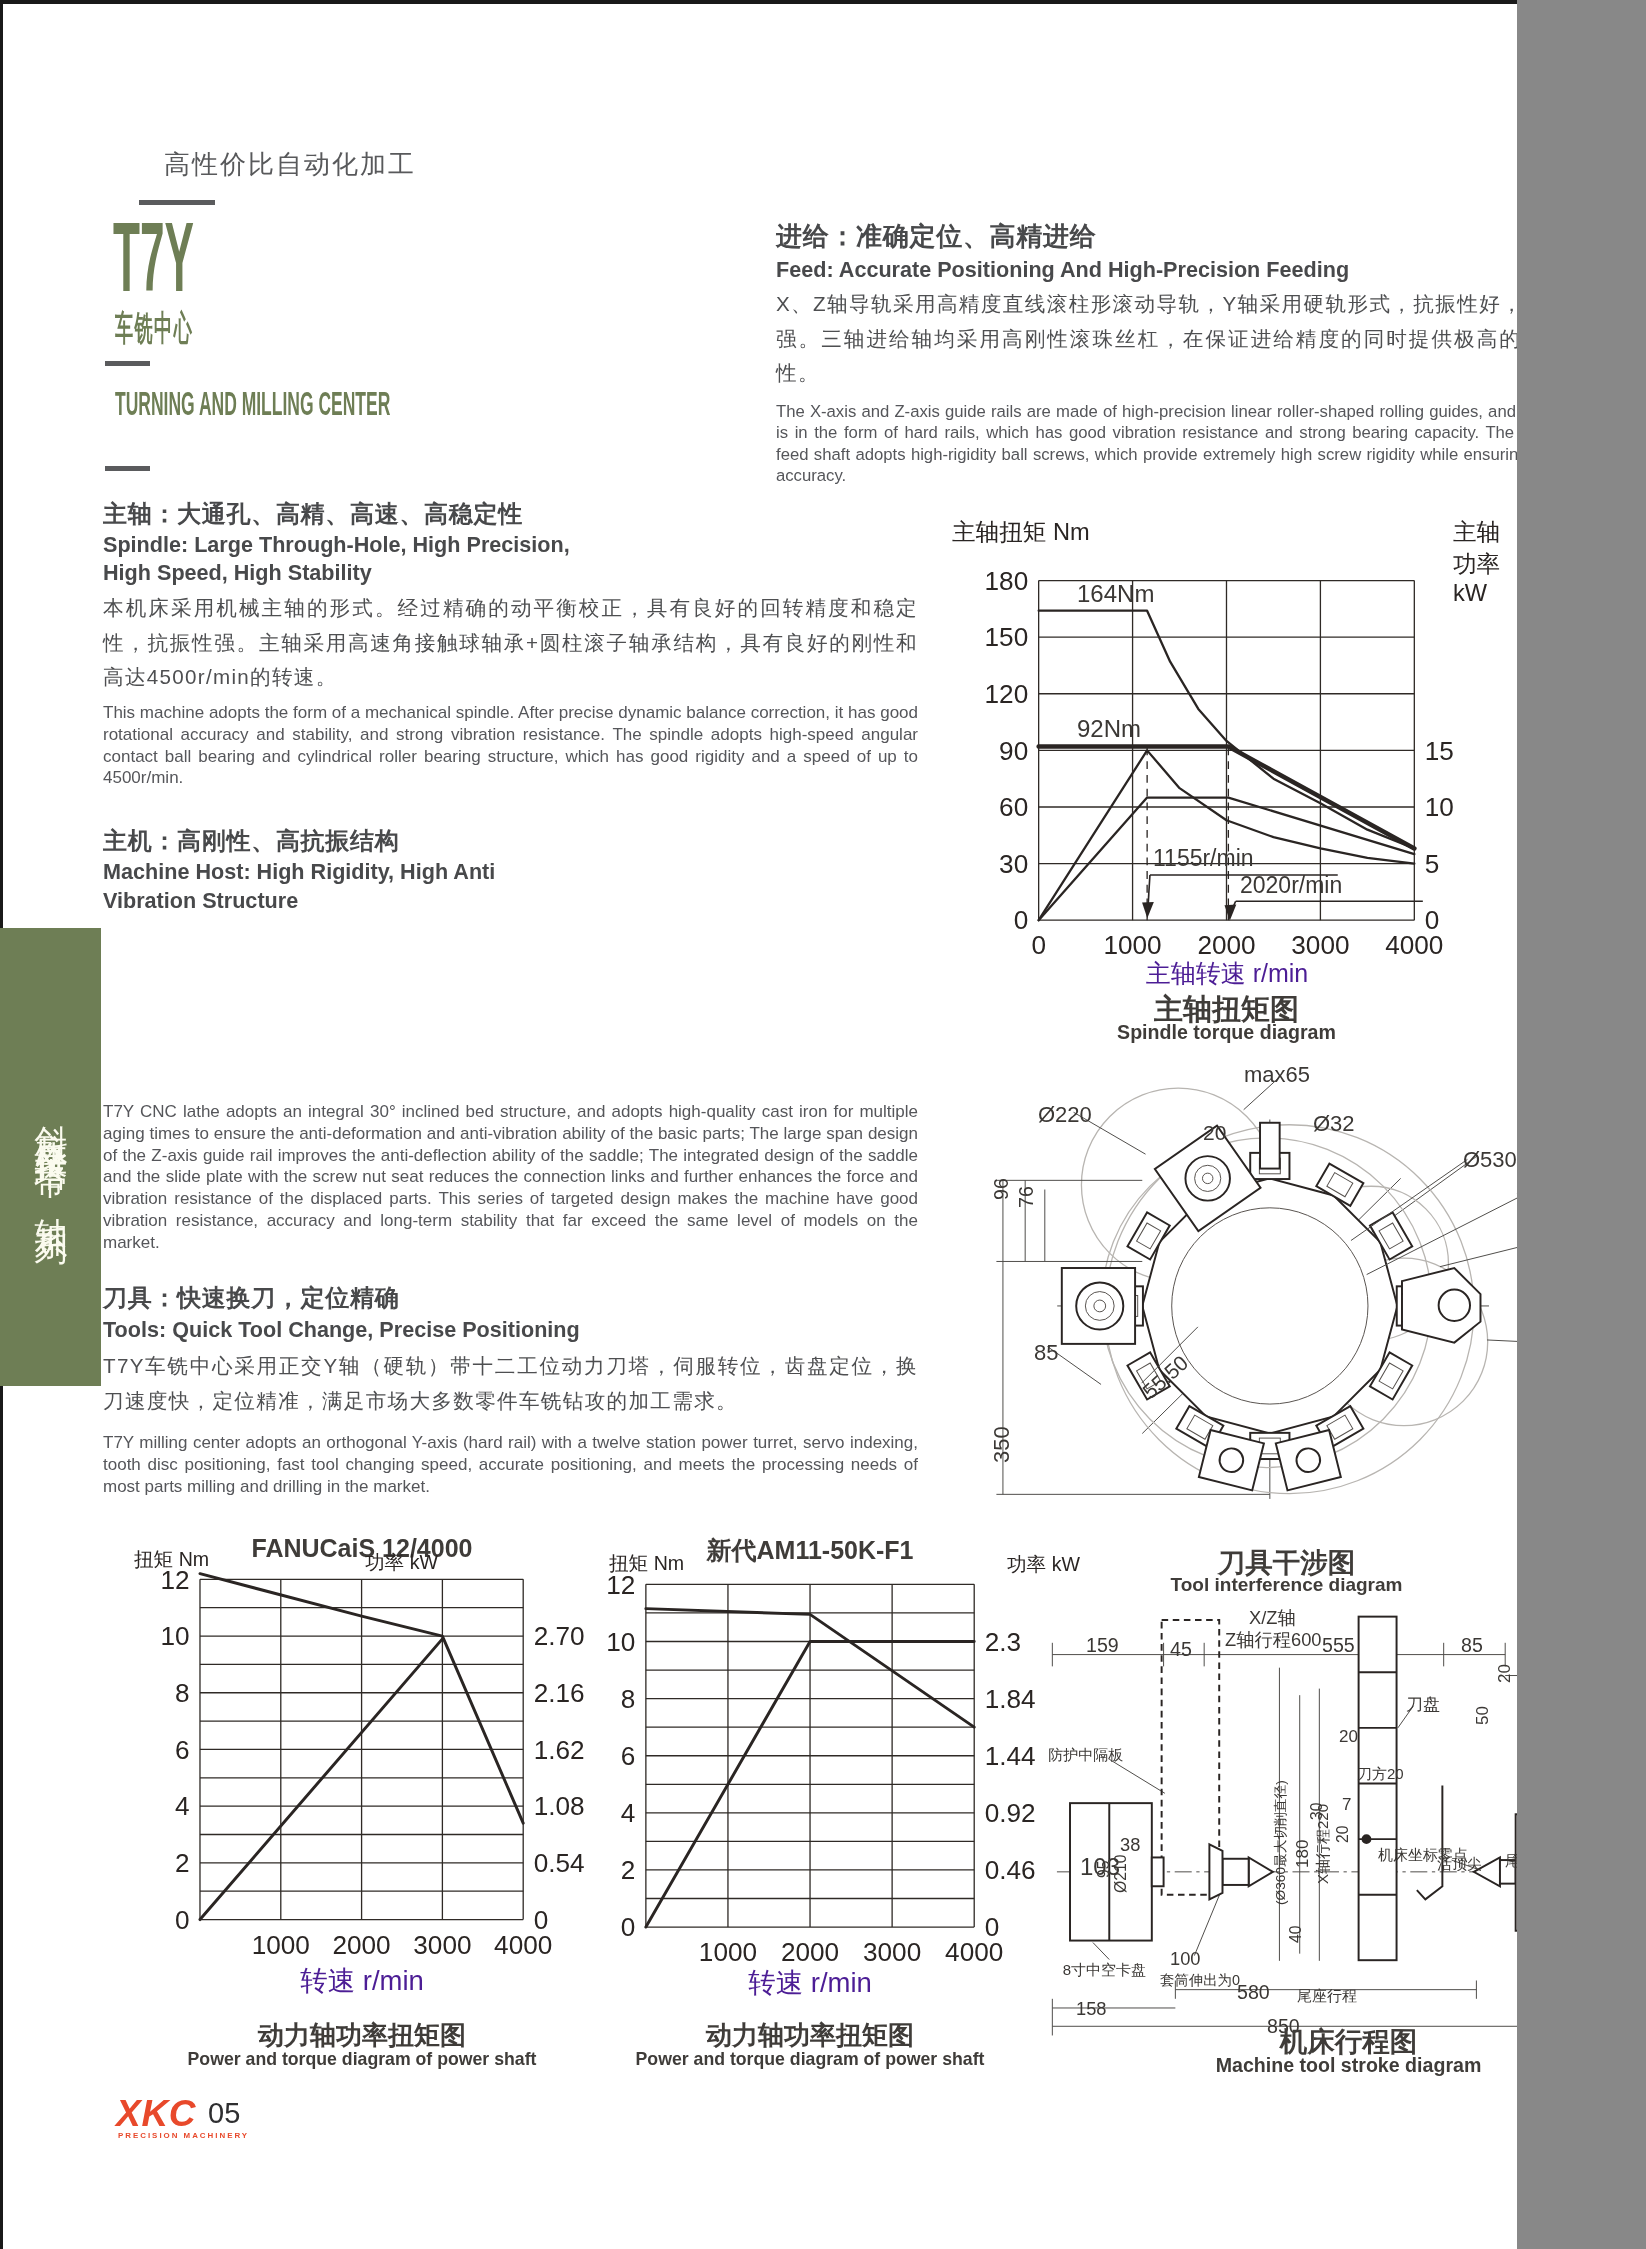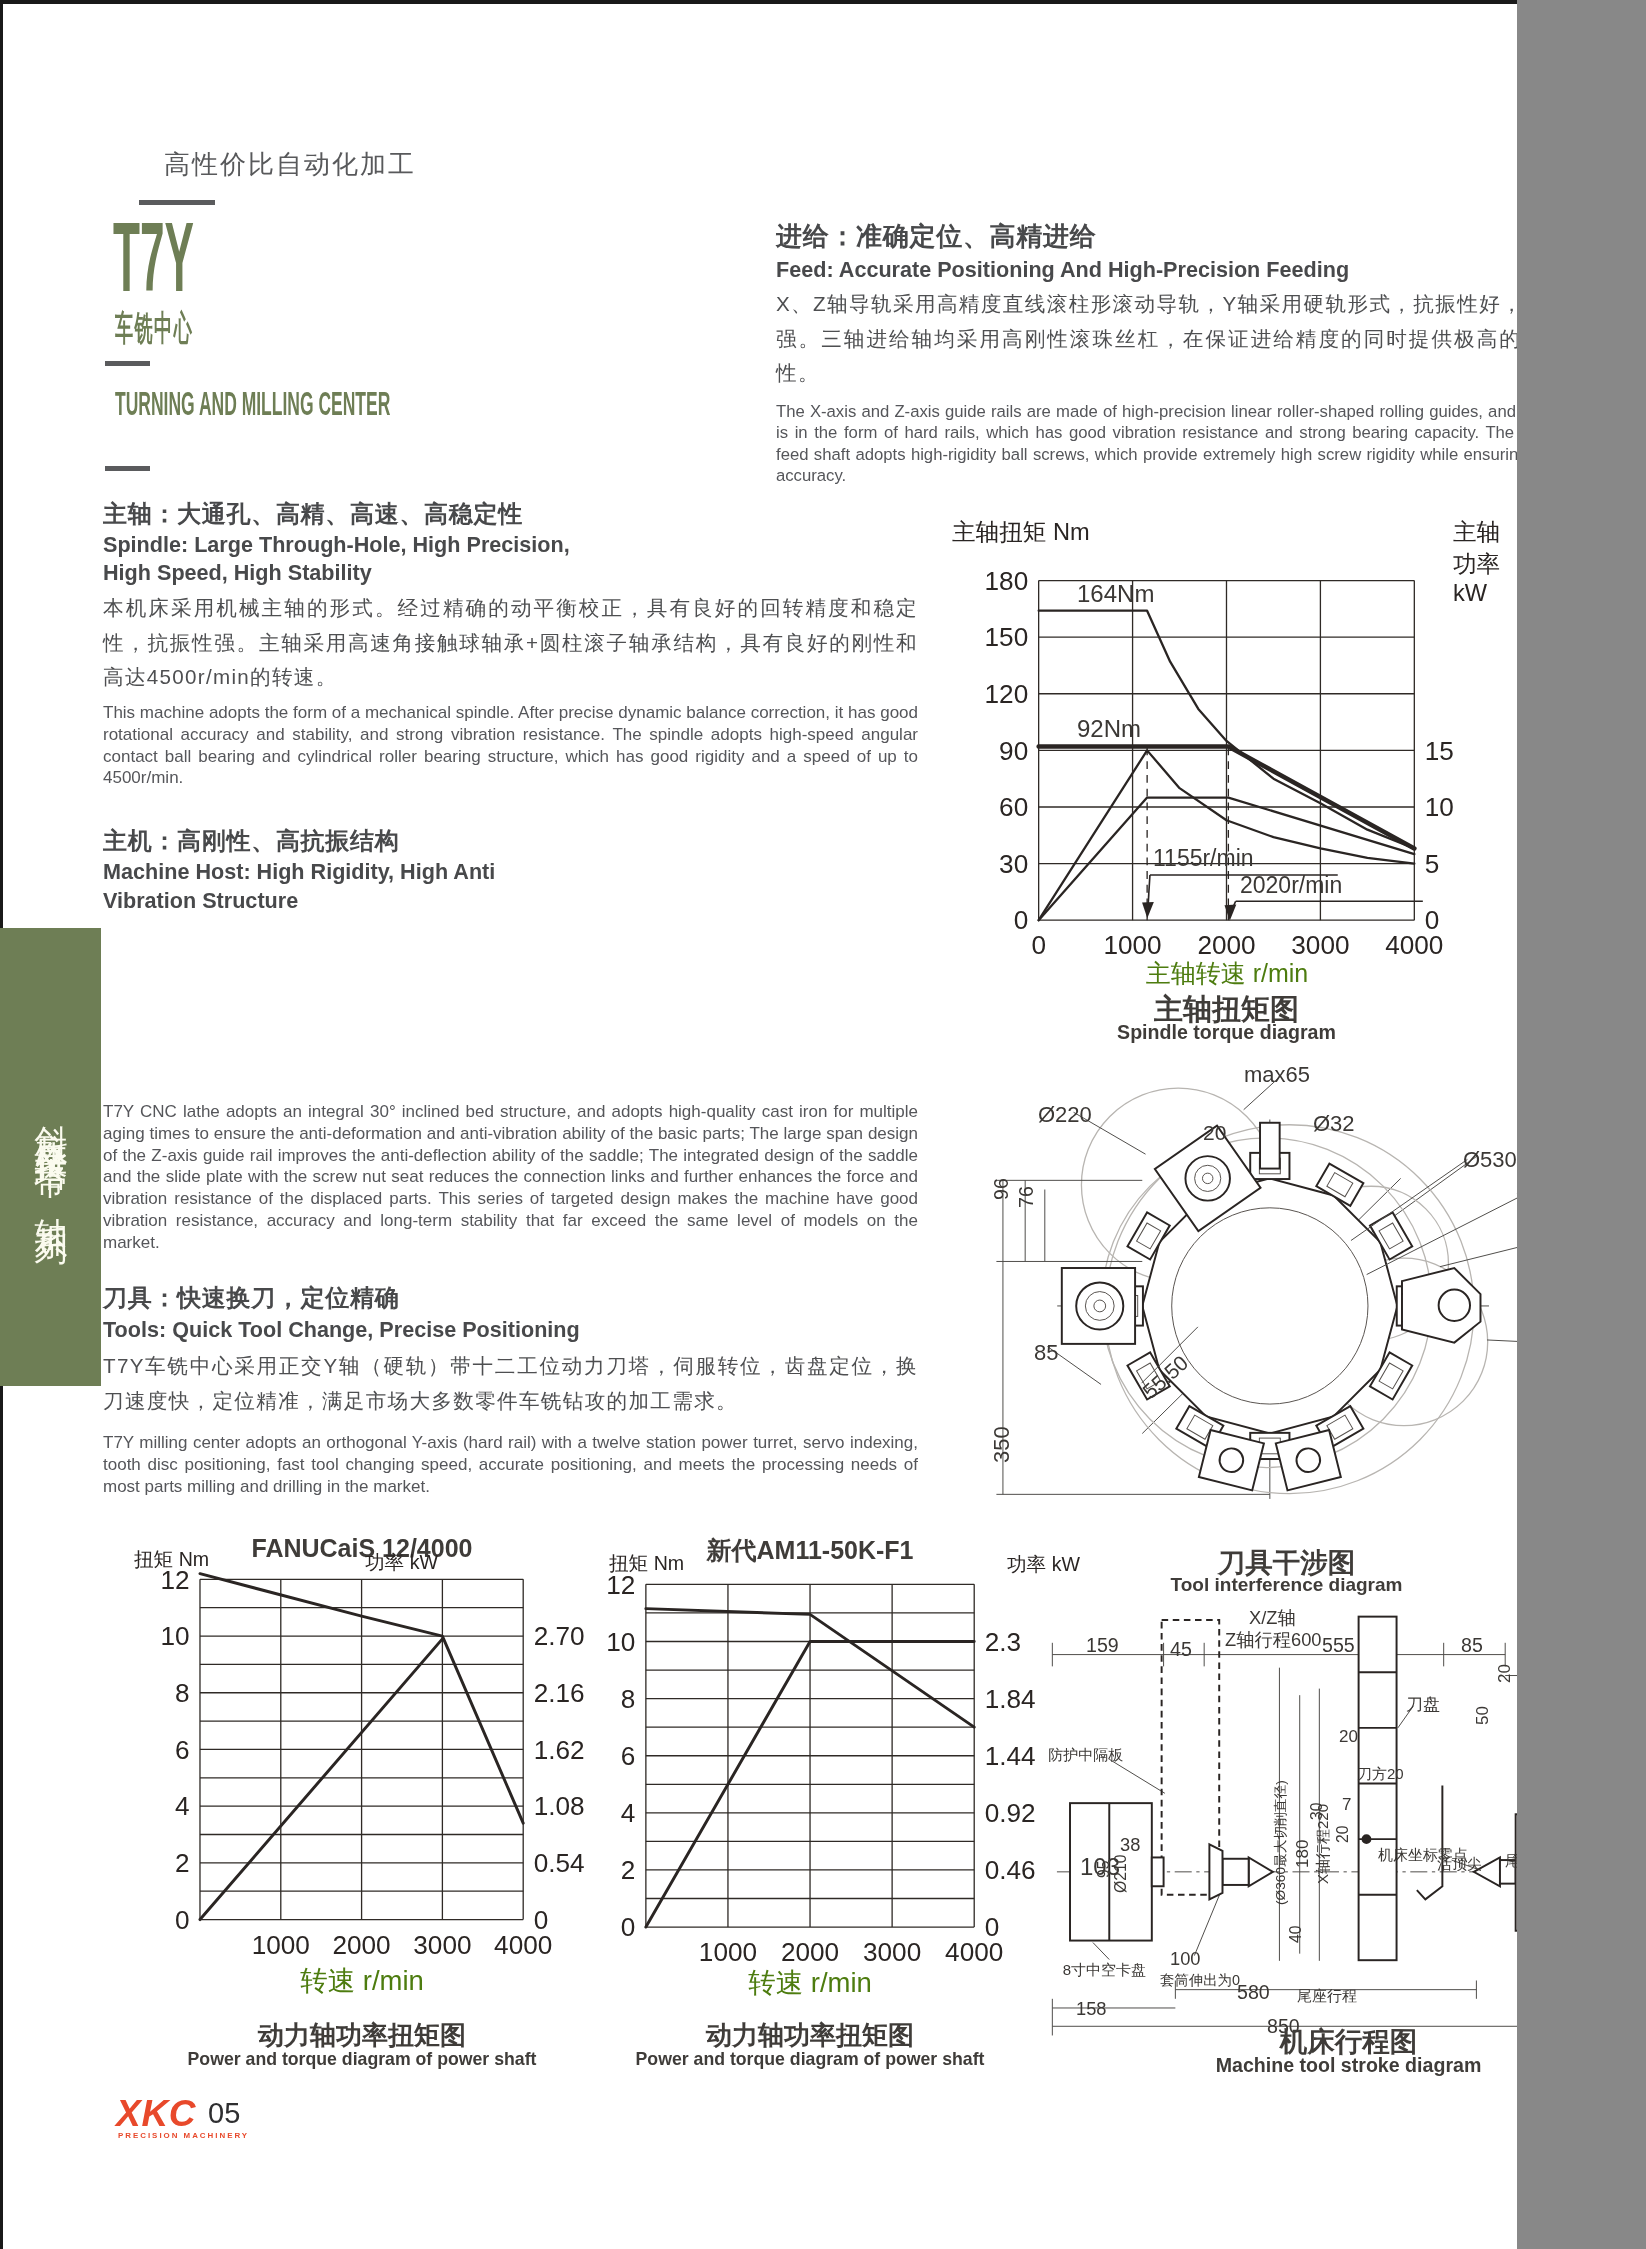--- a/index.html
+++ b/index.html
@@ -26,21 +26,21 @@
   .thin{stroke:#4d4a47;stroke-width:1.5;fill:none;}
   .thin2{stroke:#57524e;stroke-width:1.5;fill:none;}
   .gray{stroke:#b8b5b1;stroke-width:2;fill:none;}
   .dark{stroke:#2a2523;stroke-width:3;fill:none;}
   .dashed{stroke-dasharray:10 7;}
   .dashdot{stroke-dasharray:26 7 5 7;}
   .dim{position:absolute;white-space:nowrap;color:#3b3835;transform-origin:left top;font-family:"Liberation Sans","DejaVu Sans",sans-serif;}
   .cap-cn{position:absolute;font-size:26px;font-weight:700;color:#3f3c39;text-align:center;}
   .cap-en{position:absolute;font-size:17.7px;font-weight:700;color:#3f3c39;text-align:center;}
   .axlab{position:absolute;font-size:22px;color:#2a2523;font-weight:500;}
-  .xtitle{position:absolute;font-size:26px;color:#4d7c0f;text-align:center;font-weight:500;}
+  .xtitle{position:absolute;font-size:26px;color:#4c1d95;text-align:center;font-weight:500;}
 </style>
 </head>
 <body>
 
 <div class="page">
 
   <div class="abs" style="left:0;top:0;width:1646px;height:3.9px;background:#191919;"></div>
   <div class="abs" style="left:0;top:0;width:3.3px;height:2250px;background:#191919;"></div>
 
   <span class="t" style="left:164px;top:147px;font-size:26px;color:#58595b;font-weight:500;letter-spacing:2px;">高性价比自动化加工</span>

